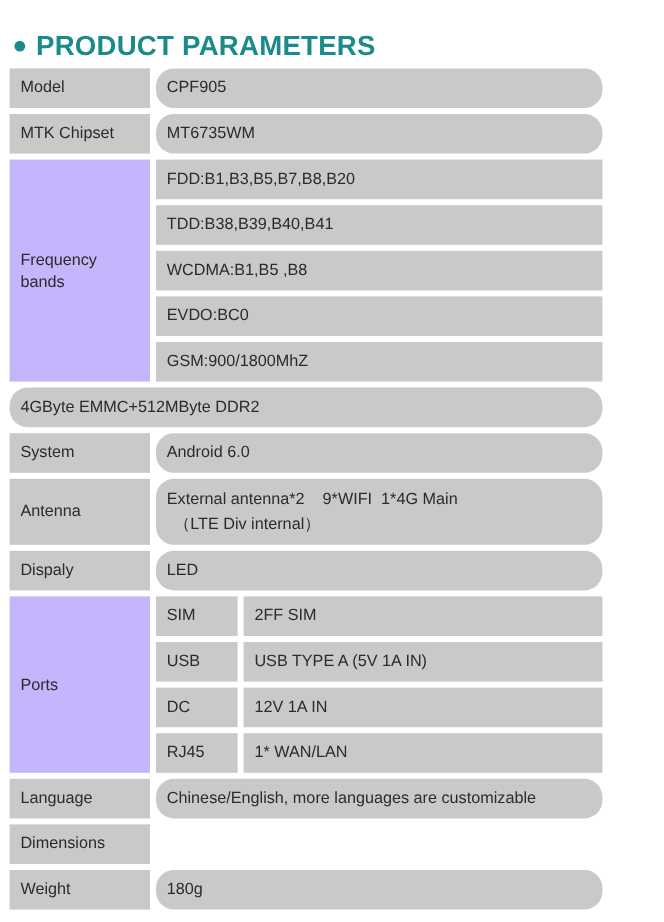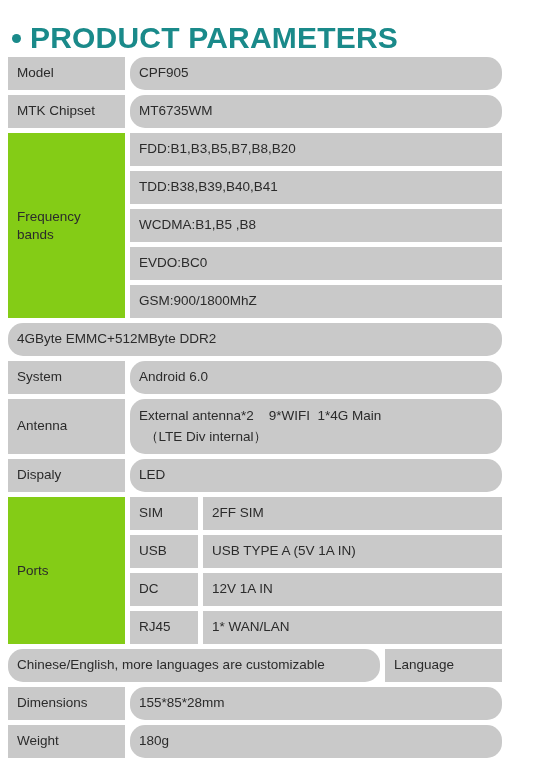--- a/index.html
+++ b/index.html
@@ -32,21 +32,21 @@
   .title-bullet {
     width: 9px;
     height: 9px;
     border-radius: 50%;
     background: #1a8a8a;
     margin-right: 9px;
     flex: 0 0 auto;
   }
   .title-text {
     color: #1a8a8a;
-    font-size: 30px;
+    font-size: 23px;
     font-weight: bold;
     letter-spacing: 0.2px;
     line-height: 1;
     white-space: nowrap;
   }
 
   
   .spec-table {
     margin: 11px 0 0 8px;
     width: 494px;
@@ -81,21 +81,21 @@
   .cell-value {
     flex: 1 1 auto;
     min-height: 33px;
     border-radius: 15px;
   }
 
   
   .cell-label-merged {
     flex: 0 0 117px;
     width: 117px;
-    background: #84cc16;
+    background: #c4b5fd;
     color: #2b2b2b;
     font-size: 13.5px;
     line-height: 1.3;
     display: flex;
     align-items: center;
     box-sizing: border-box;
     padding: 0 9px;
   }
 
   
@@ -222,27 +222,26 @@
           <div class="cell cell-sub-value">12V  1A IN</div>
         </div>
         <div class="subrow">
           <div class="cell cell-sub-label">RJ45</div>
           <div class="cell cell-sub-value">1* WAN/LAN</div>
         </div>
       </div>
     </div>
 
     <div class="spec-row">
+      <div class="cell cell-label">Language</div>
       <div class="cell cell-value">Chinese/English, more languages are customizable</div>
-      <div class="cell cell-label">Language</div>
     </div>
 
     <div class="spec-row">
       <div class="cell cell-label">Dimensions</div>
-      <div class="cell cell-value">155*85*28mm</div>
     </div>
 
     <div class="spec-row">
       <div class="cell cell-label">Weight</div>
       <div class="cell cell-value">180g</div>
     </div>
 
   </div>
 </div>
 

